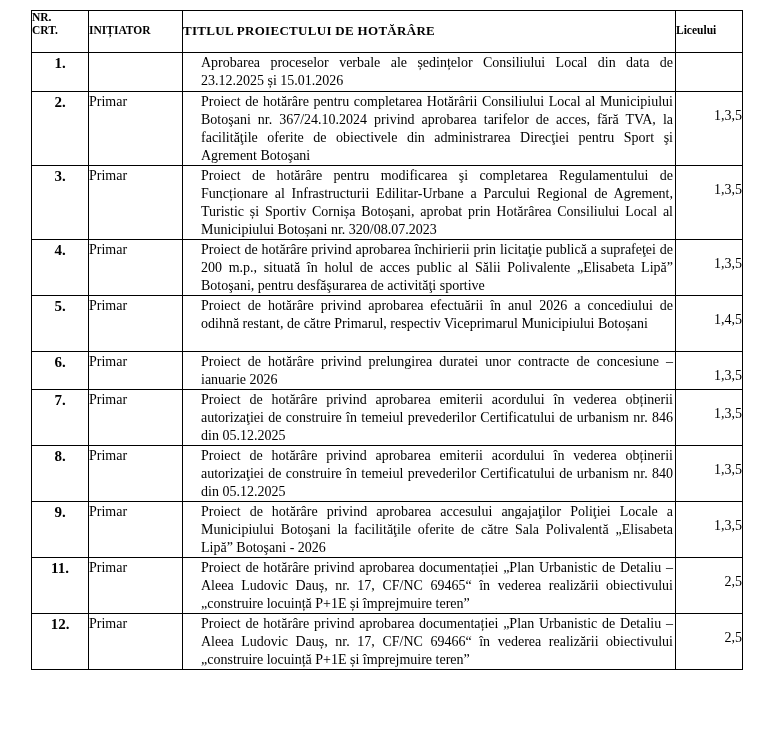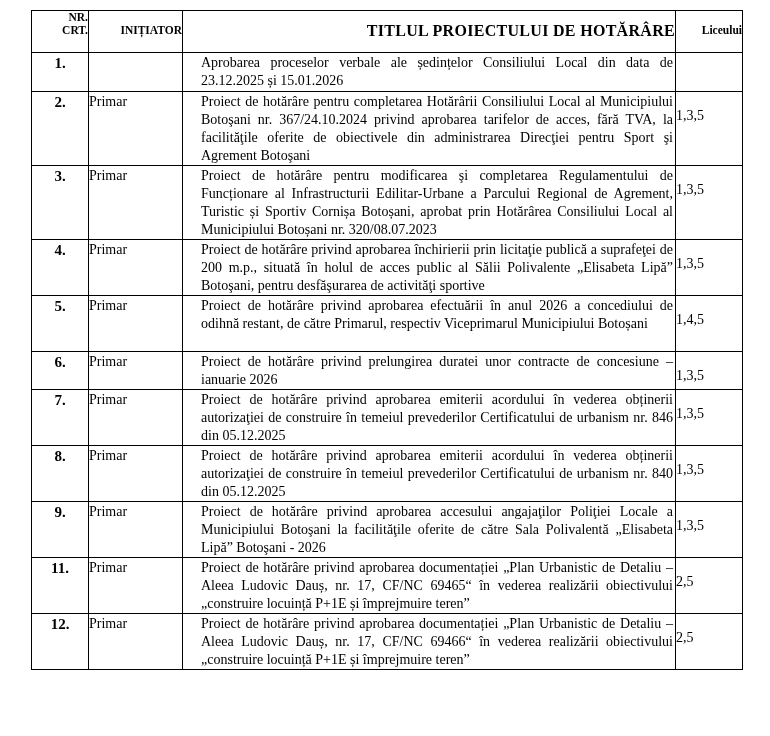--- a/index.html
+++ b/index.html
@@ -2,26 +2,26 @@
 <html><head>
   <meta charset="utf-8">
   <style>
     html, body { margin: 0; padding: 0; background: #ffffff; }
     body { width: 770px; height: 736px; position: relative; overflow: hidden;
            font-family: "Liberation Serif", serif; color: #000; }
     table { position: absolute; left: 31px; top: 10px; border-collapse: collapse;
             table-layout: fixed; width: 711px; }
     td, th { border: 1px solid #000; vertical-align: top; padding: 0; }
     col.c1 { width: 57px; } col.c2 { width: 94px; } col.c3 { width: 493px; } col.c4 { width: 67px; }
-    th { font-weight: bold; font-size: 11.5px; line-height: 13px; vertical-align: bottom; padding-bottom: 15px; text-align: right; }
-    th.title { font-size: 16px; letter-spacing: 0.3px; border-radius: 7px; }
+    th { font-weight: bold; font-size: 11.5px; line-height: 13px; vertical-align: bottom; padding-bottom: 15px; text-align: left; }
+    th.title { font-size: 13px; letter-spacing: 0.3px; border-radius: 7px; }
     td.nr { font-weight: bold; font-size: 15px; text-align: center; line-height: 18px; padding-top: 1px; }
     td.init { font-size: 14px; text-align: left; line-height: 18px; padding-top: 1px; }
     td.txt { font-size: 14px; line-height: 18px; text-align: justify; padding: 1px 2px 0 18px; }
-    td.com { font-size: 14px; text-align: left; line-height: 18px; padding-top: 15px; }
+    td.com { font-size: 14px; text-align: right; line-height: 18px; padding-top: 15px; }
   </style>
 </head>
 <body>
 
 <table>
   <colgroup>
       <col class="c1">
       <col class="c2">
       <col class="c3">
       <col class="c4">

